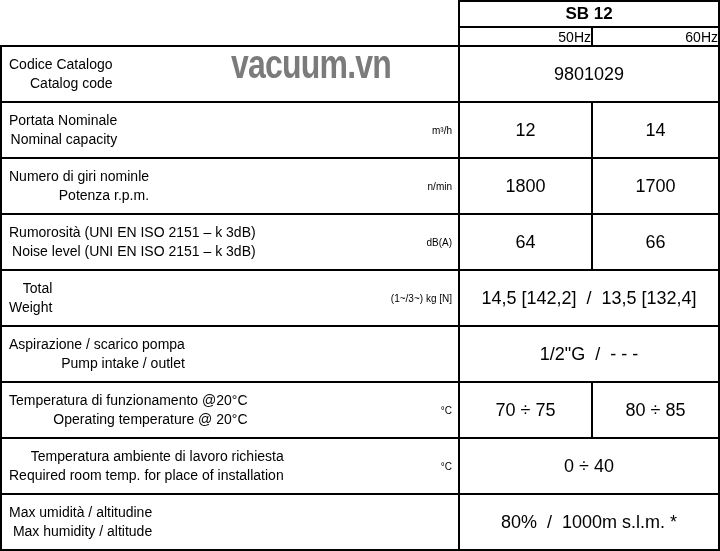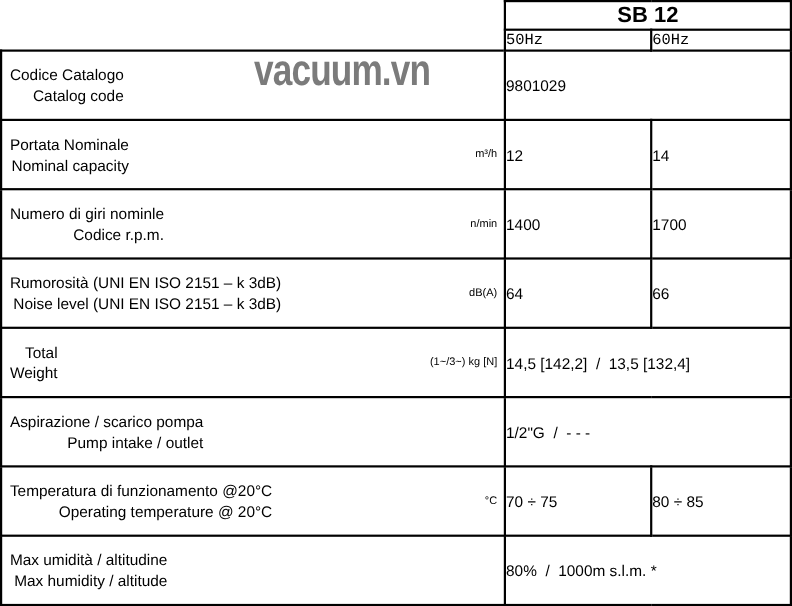--- a/index.html
+++ b/index.html
@@ -14,29 +14,29 @@
   table.spec {
     border-collapse: collapse;
     table-layout: fixed;
     width: 718px; height: 551px;
     position: absolute; left: 0; top: 0;
   }
   td { border: 2px solid var(--border-color, #000); padding: 0; background: #fff; }
   td.blank { border: none; }
   tr.h1 { height: 26px; }
   tr.h2 { height: 19px; }
-  td.model { text-align: center; vertical-align: middle; font-weight: bold; font-size: 20px; }
-  td.freq  { text-align: left; vertical-align: middle; font-size: 14px; font-family: Liberation Mono, monospace; }
+  td.model { text-align: center; vertical-align: middle; font-weight: bold; font-size: 17px; }
+  td.freq  { text-align: right; vertical-align: middle; font-size: 14px; }
   td.label-cell { vertical-align: middle; text-align: right; }
   .lc { display: flex; justify-content: space-between; align-items: center; padding: 0 6px 0 7px; }
   .labels { font-size: 14px; line-height: 19px; }
   .unit { font-size: 10px; white-space: pre; padding-left: 4px; flex: none; }
   td.value-cell {
-    text-align: left; vertical-align: middle;
-    font-size: 14px; white-space: pre;
+    text-align: center; vertical-align: middle;
+    font-size: 18px; white-space: pre;
   }
   .watermark {
     position: absolute; left: 231px; top: 45px; height: 38px;
     display: flex; align-items: center;
     font-weight: bold; font-size: 40px; letter-spacing: -1px;
     color: var(--watermark-color, #7b7b7b);
     transform: scaleX(0.8); transform-origin: left center;
     z-index: 2; pointer-events: none;
   }
 </style>
@@ -87,26 +87,26 @@
     <td class="value-cell">14</td>
   </tr>
 
 
 
   <tr class="data-row">
     <td class="label-cell">
           <div class="lc">
       <div class="labels">
         <div>Numero di giri nominle</div>
-        <div>Codice r.p.m.</div>
+        <div>Potenza r.p.m.</div>
       </div>
       <div class="unit">n/min</div>
     </div>
         </td>
-    <td class="value-cell">1400</td>
+    <td class="value-cell">1800</td>
     <td class="value-cell">1700</td>
   </tr>
 
   <tr class="data-row">
     <td class="label-cell">
           <div class="lc">
       <div class="labels">
         <div>Rumorosità (UNI EN ISO 2151 – k 3dB)</div>
         <div>Noise level (UNI EN ISO 2151 – k 3dB)</div>
       </div>
@@ -150,20 +150,32 @@
         <div>Temperatura di funzionamento @20°C</div>
         <div>Operating temperature @ 20°C</div>
       </div>
       <div class="unit">°C</div>
     </div>
         </td>
     <td class="value-cell">70 ÷ 75</td>
     <td class="value-cell">80 ÷ 85</td>
   </tr>
 
+  <tr class="data-row">
+    <td class="label-cell">
+          <div class="lc">
+      <div class="labels">
+        <div>Temperatura ambiente di lavoro richiesta</div>
+        <div>Required room temp. for place of installation</div>
+      </div>
+      <div class="unit">°C</div>
+    </div>
+        </td>
+    <td class="value-cell" colspan="2">0 ÷ 40</td>
+  </tr>
 
 
   <tr class="data-row">
     <td class="label-cell">
           <div class="lc">
       <div class="labels">
         <div>Max umidità / altitudine</div>
         <div>Max humidity / altitude</div>
       </div>
       <div class="unit"></div>

